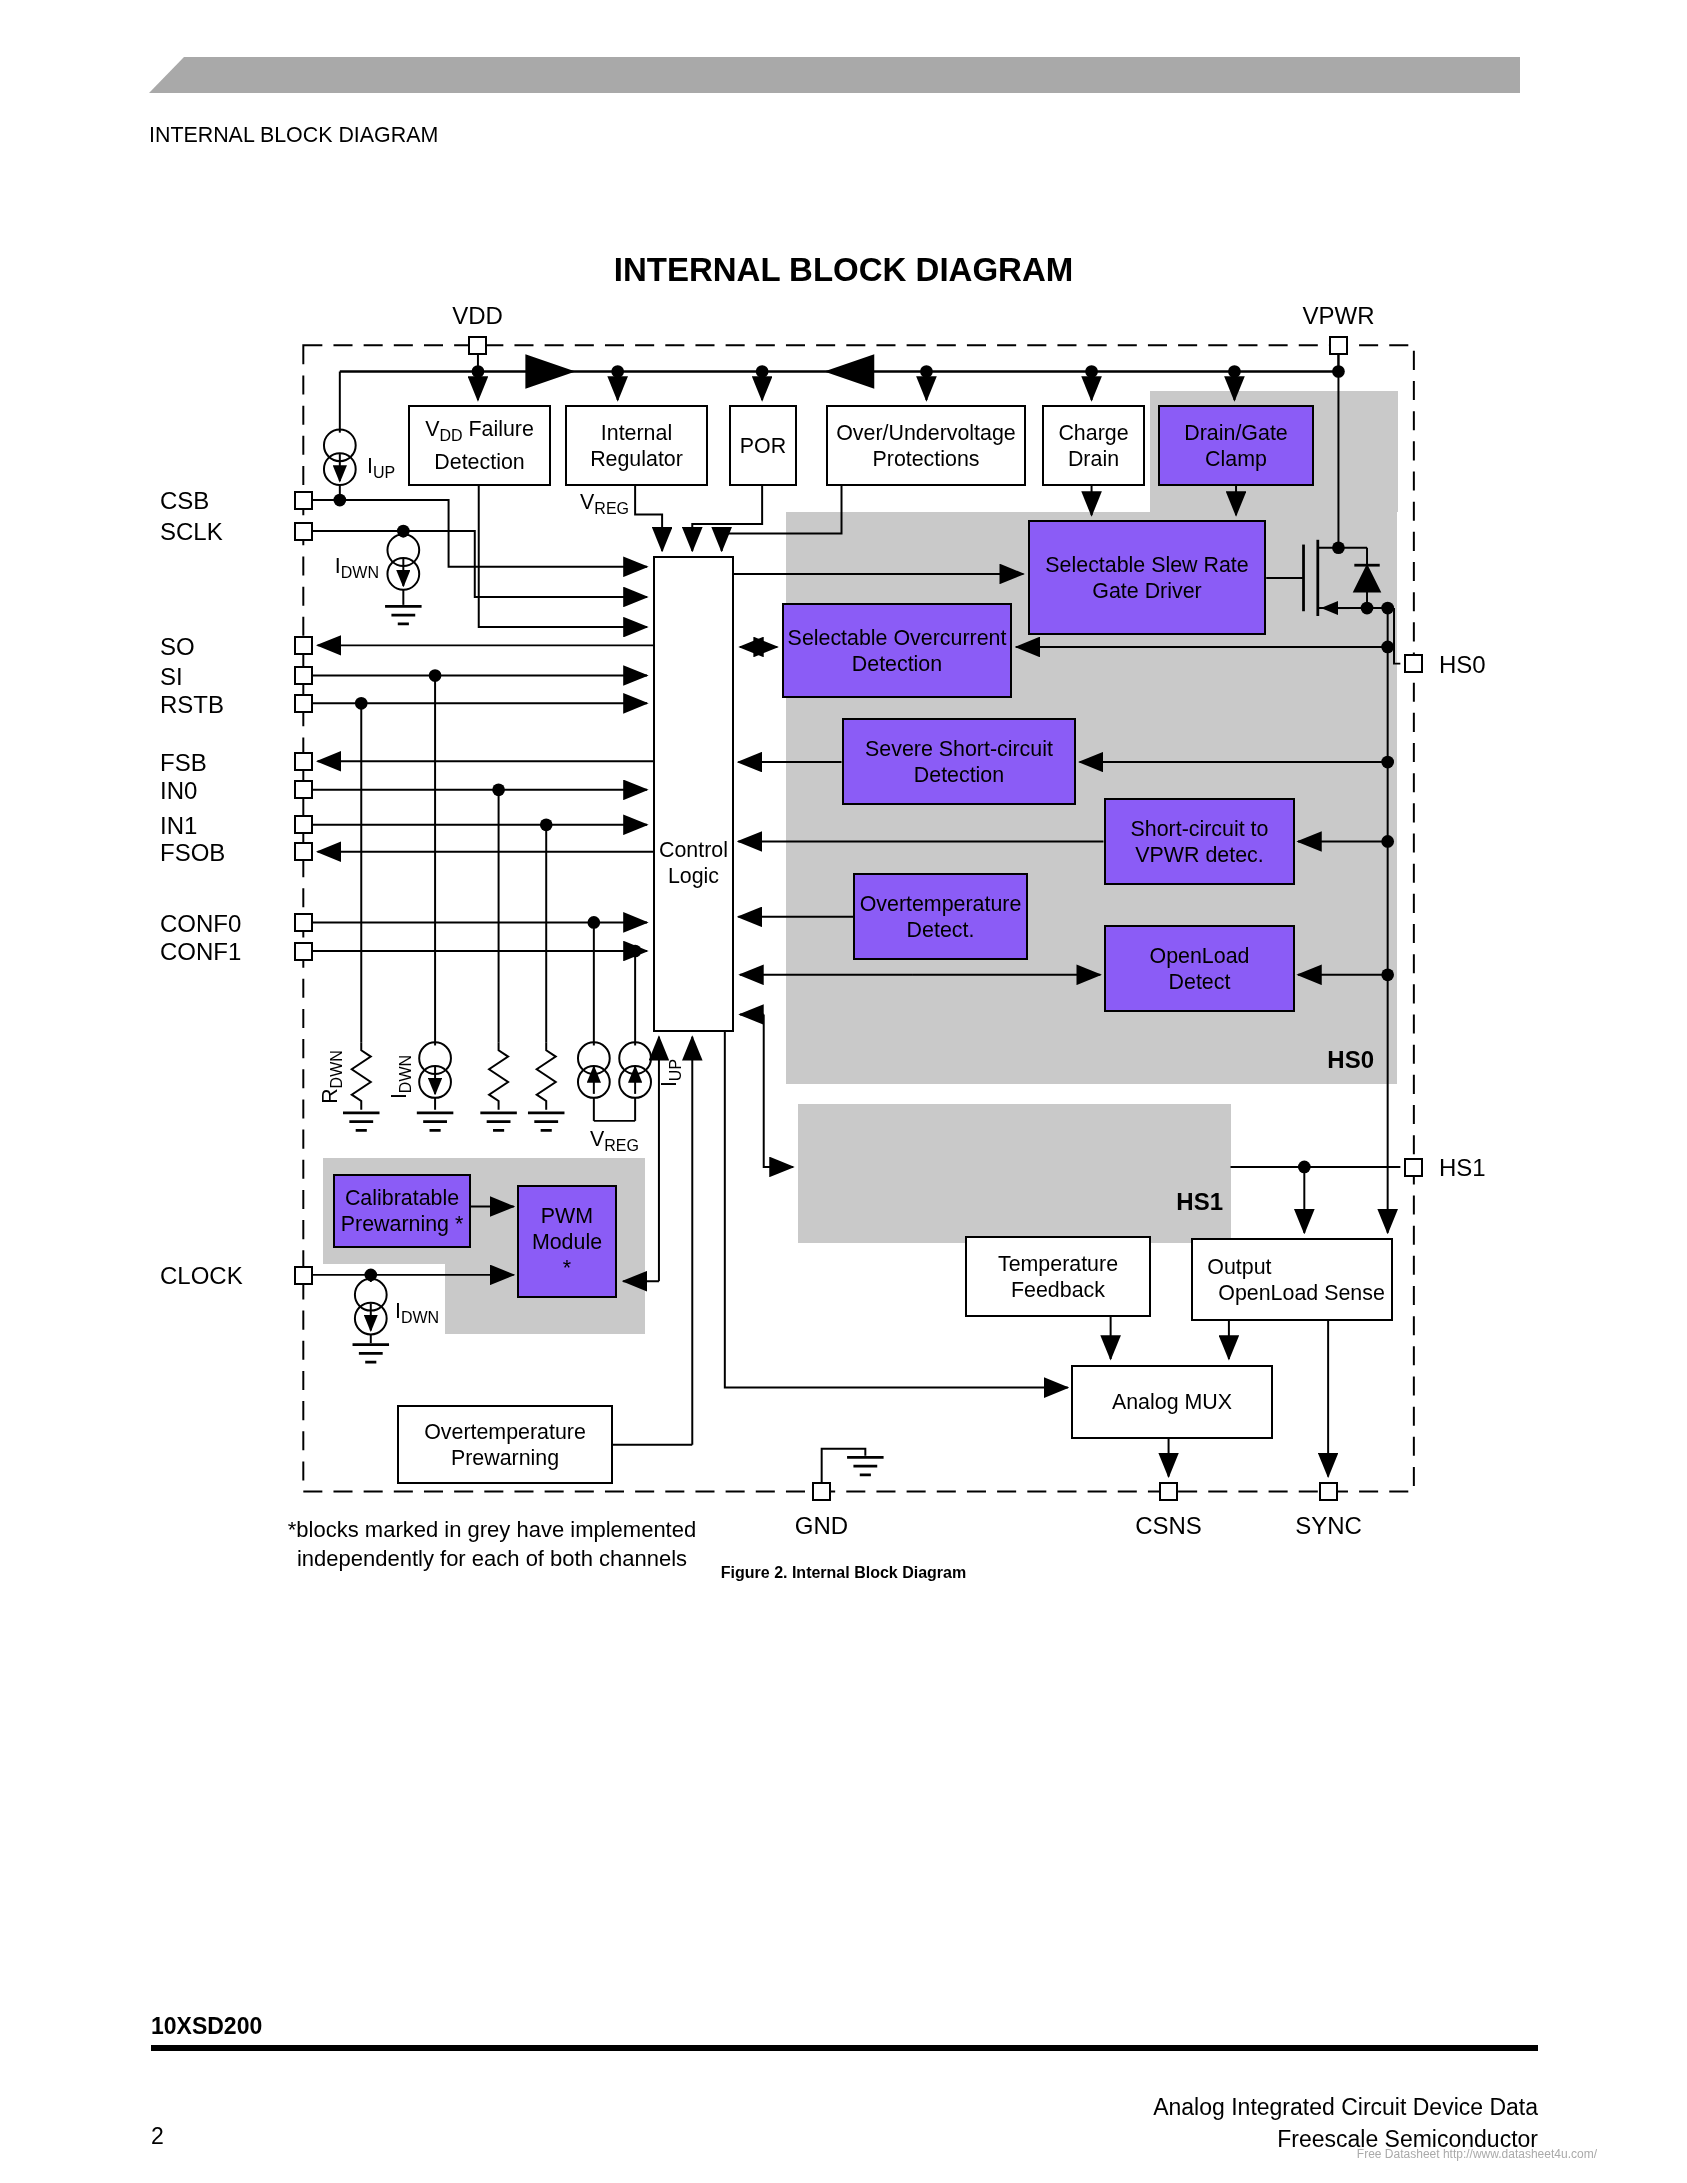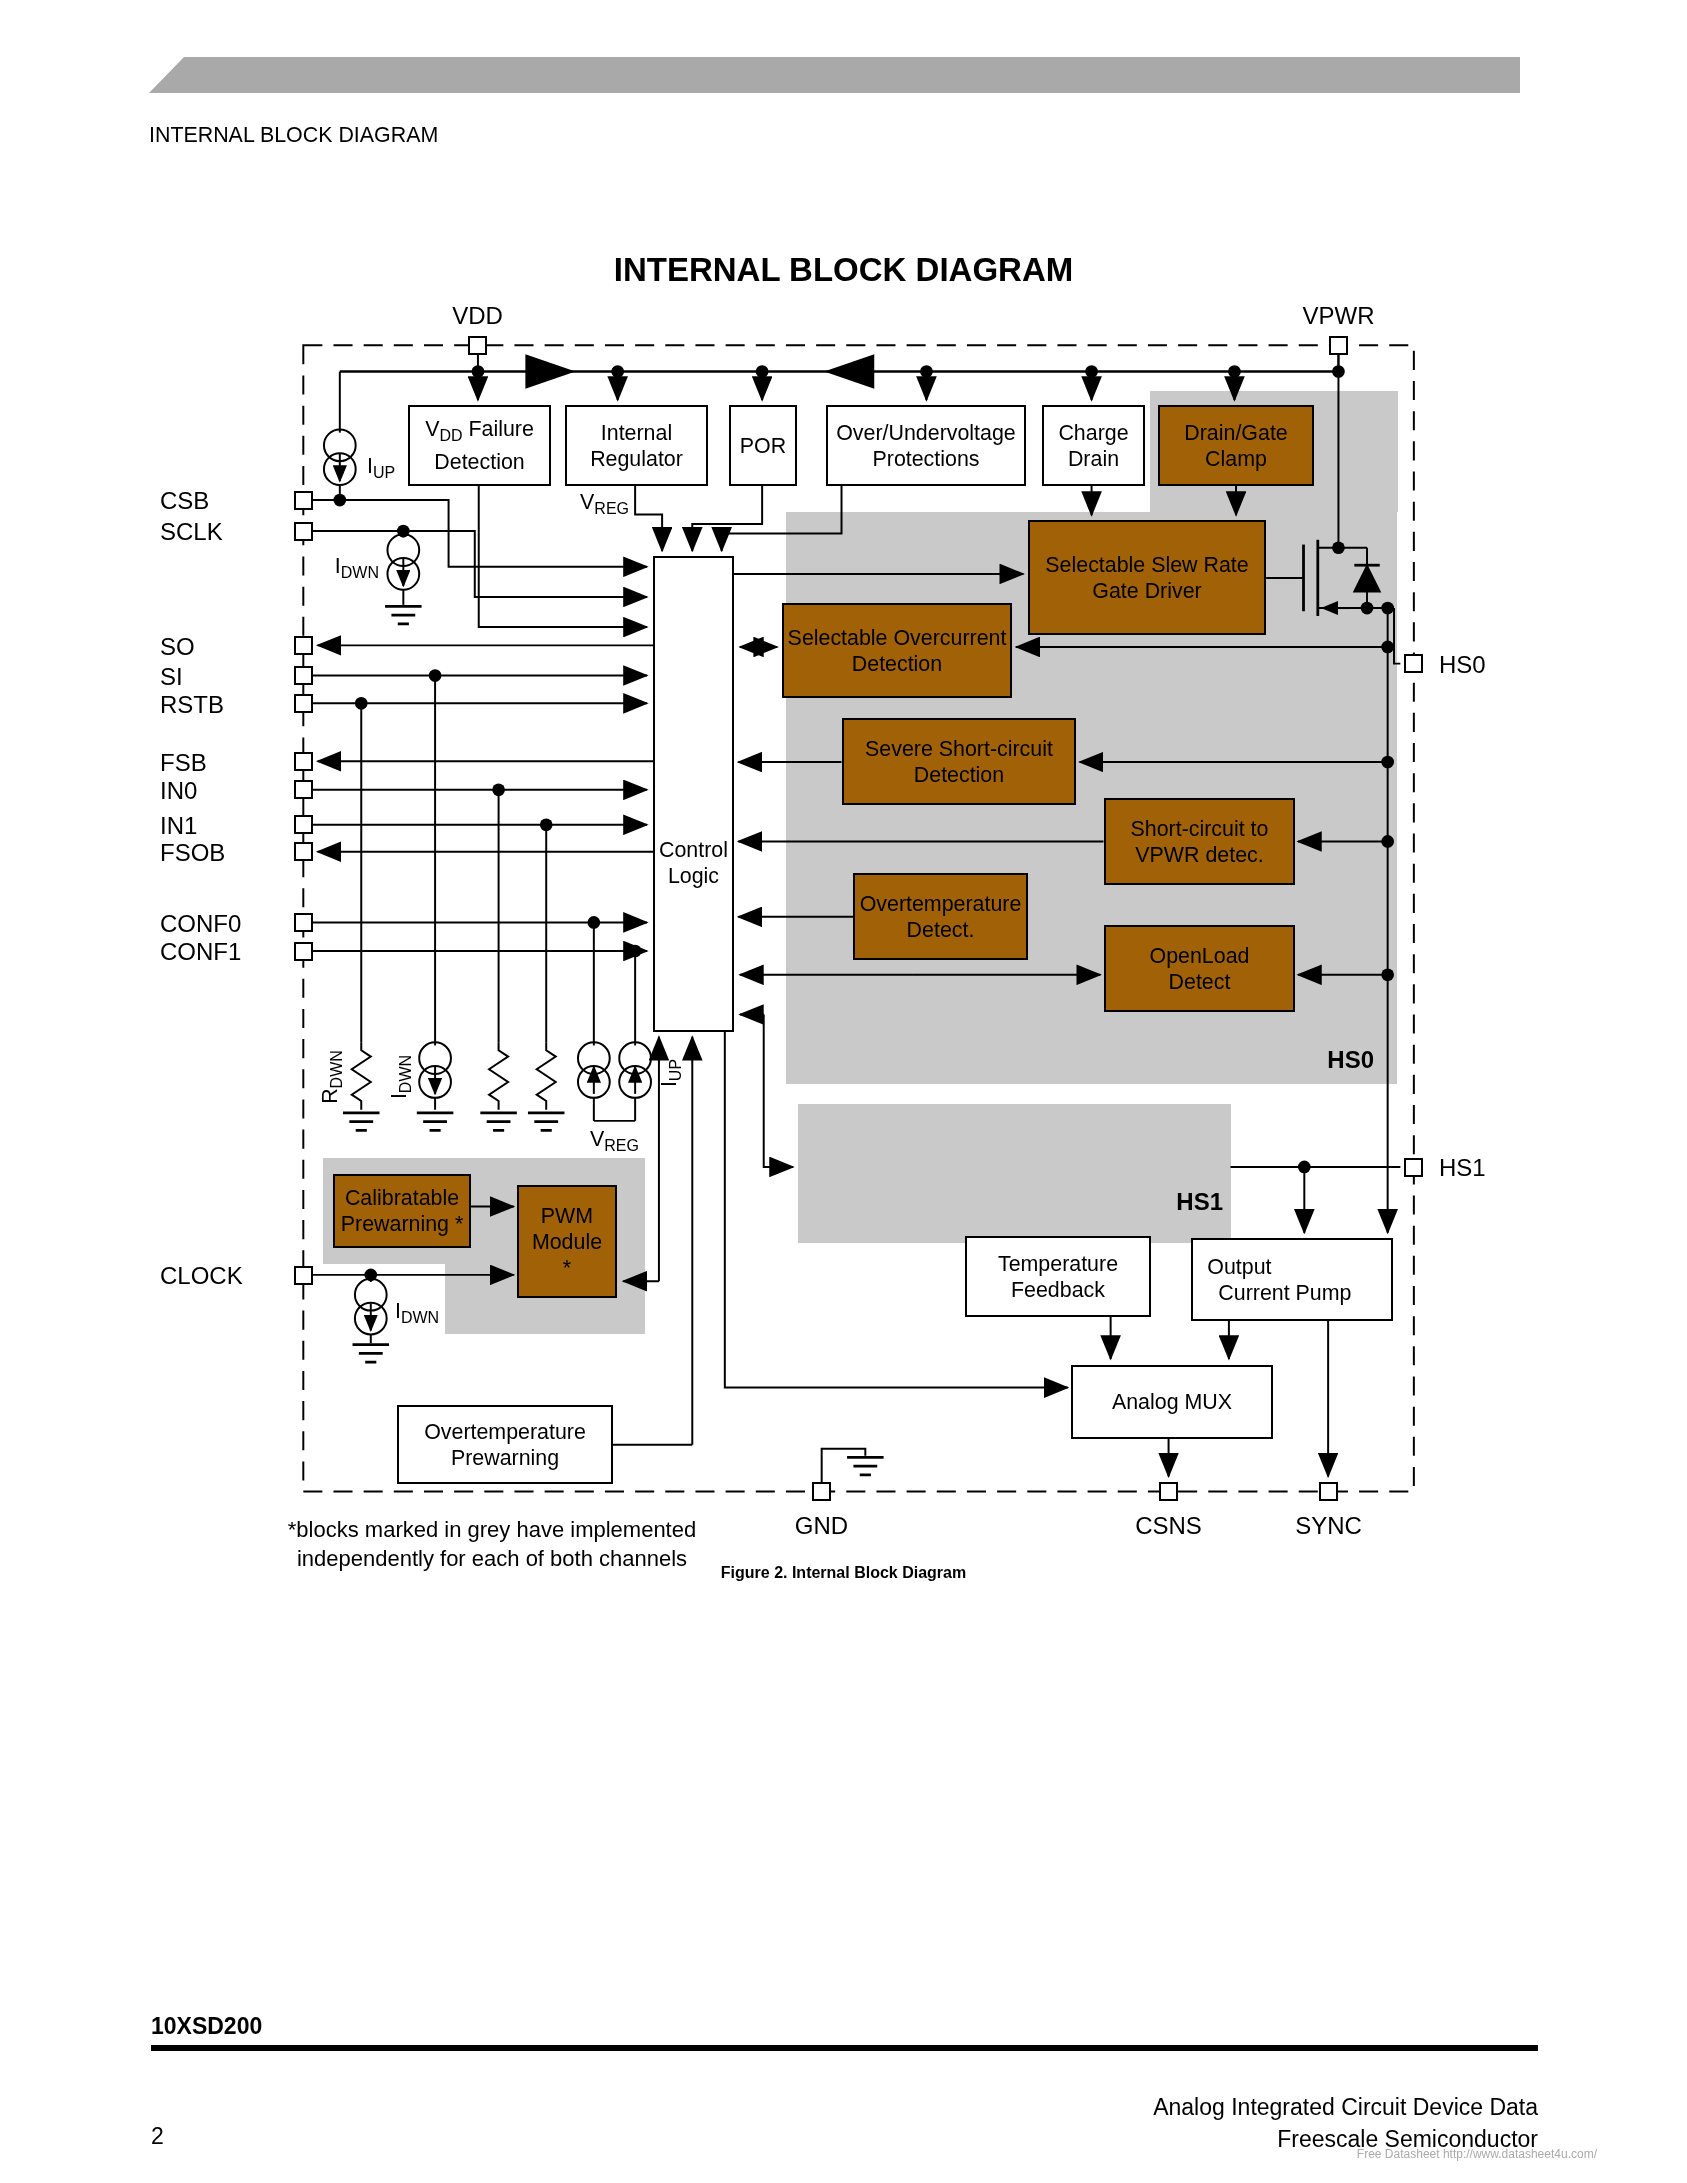--- a/index.html
+++ b/index.html
@@ -4,21 +4,21 @@
 <style>
   html,body{margin:0;padding:0;background:#fff}
   #page{position:relative;width:1687px;height:2183px;background:#fff;
         font-family:"Liberation Sans",sans-serif;color:#000;overflow:hidden}
   .abs{position:absolute}
   svg{position:absolute;left:0;top:0;z-index:3}
   .grayzone{position:absolute;background:#c9c9c9;z-index:1}
   .box{position:absolute;border:2.4px solid #000;background:#fff;z-index:4;
        display:flex;align-items:center;justify-content:center;box-sizing:border-box;
        font-size:21.4px;line-height:26px;text-align:center}
-  .box.gray{background:#a16207}
+  .box.gray{background:#8b5cf6}
   .bt > span{display:block}
   .sub{font-size:16px;vertical-align:-4.8px}
   .pin{position:absolute;width:19px;height:19px;border:2.4px solid #000;background:#fff;
        box-sizing:border-box;z-index:5}
   .lbl{position:absolute;font-size:24px;z-index:6;white-space:nowrap}
   .lbl.r{text-align:left}
   .lbl.c{text-align:center}
   .lbl.b{font-weight:bold}
   .vlab{position:absolute;font-size:21.4px;z-index:6;white-space:nowrap;
         transform:translate(-50%,-50%) rotate(-90deg)}
@@ -335,21 +335,21 @@
 
   <div class="box" style="left:965px;top:1236px;width:186px;height:81px">
     <div class="bt">
         <span>Temperature</span>
         <span>Feedback</span>
       </div>
     </div>
   <div class="box" style="left:1191px;top:1238px;width:202px;height:83px;justify-content:flex-start;text-align:left;padding-left:14.3px">
     <div class="bt">
         <span>Output</span>
-        <span style="padding-left:11px">Current Pump</span>
+        <span style="padding-left:11px">OpenLoad Sense</span>
       </div>
     </div>
   <div class="box" style="left:1071px;top:1365px;width:202px;height:74px">
     <div class="bt">
         <span>Analog MUX</span>
       </div>
     </div>
   <div class="box" style="left:397px;top:1405px;width:216px;height:79px">
     <div class="bt">
         <span>Overtemperature</span>

